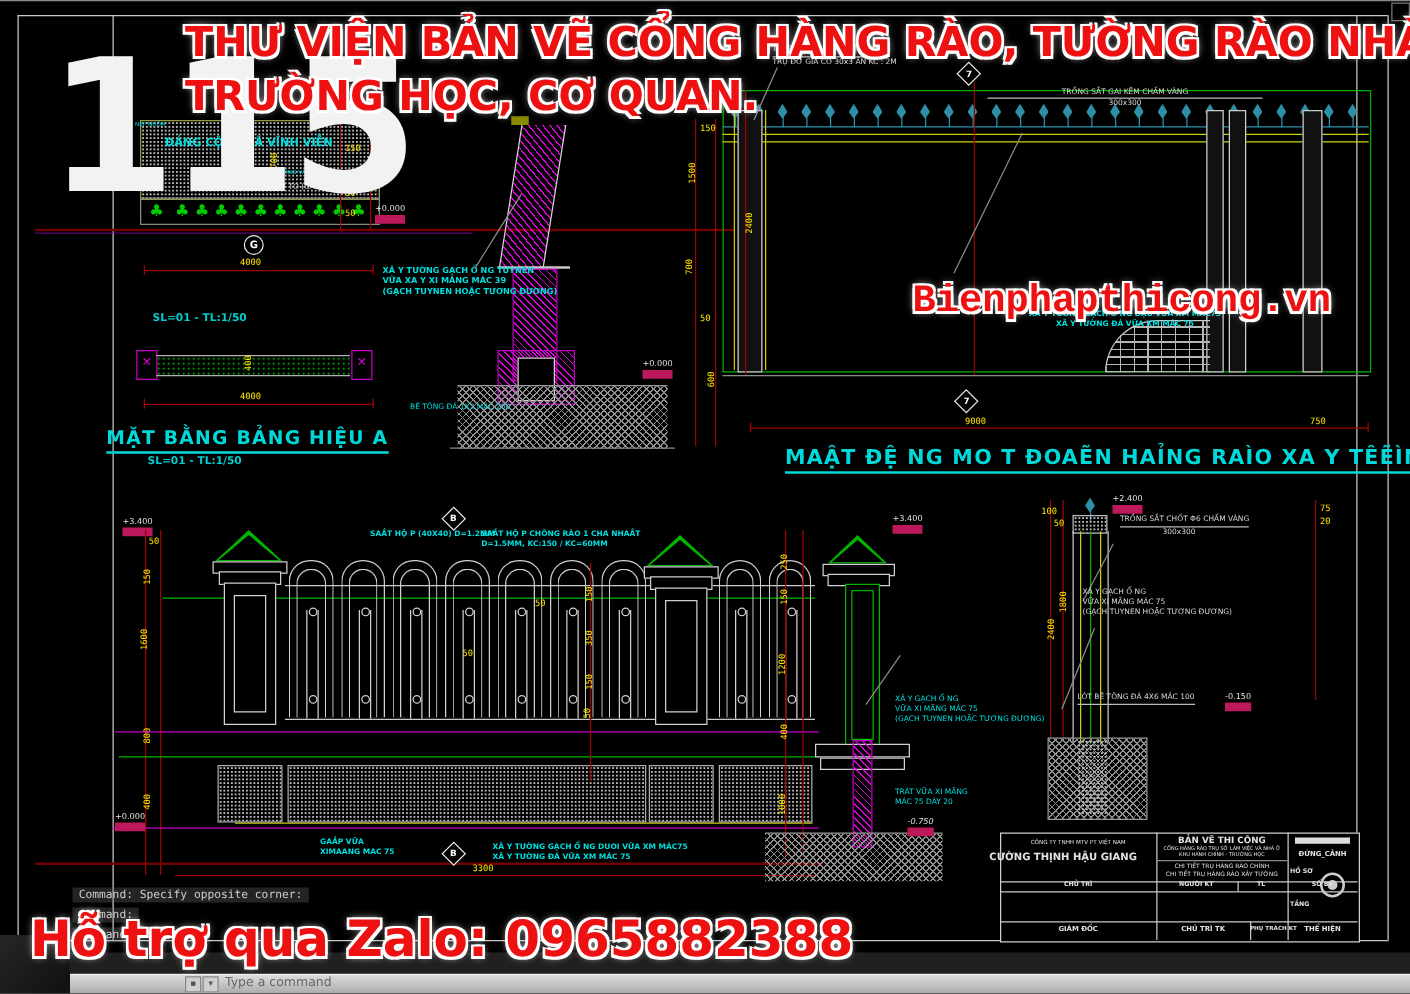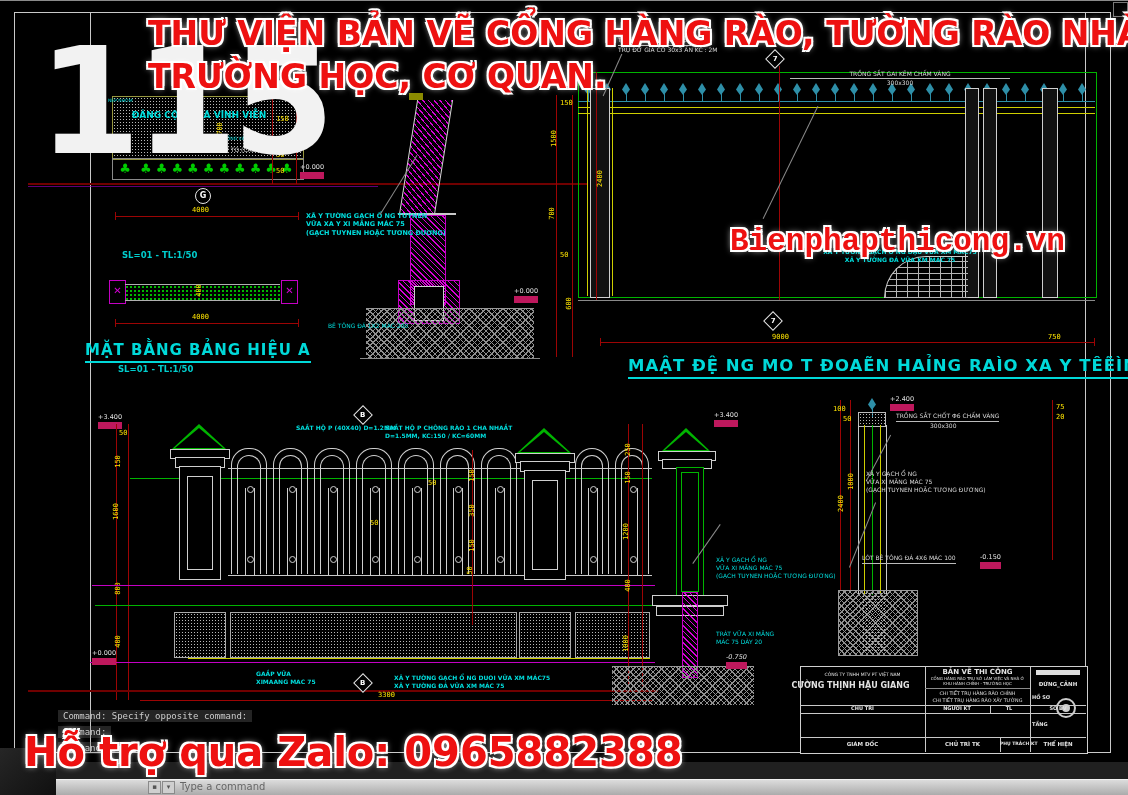--- a/index.html
+++ b/index.html
@@ -125,21 +125,21 @@
   <div class="hline wh2" style="left:360px;top:358px;width:180px;"></div>
   <div class="vline rd" style="left:556px;top:95px;height:262px;"></div>
   <div class="vline rd" style="left:572px;top:95px;height:262px;"></div>
   <div class="dim" style="left:560px;top:100px;">150</div>
   <div class="dim rot" style="left:546px;top:135px;">1500</div>
   <div class="dim rot" style="left:546px;top:210px;">700</div>
   <div class="dim" style="left:560px;top:252px;">50</div>
   <div class="dim rot" style="left:563px;top:300px;">600</div>
   <div class="cy" style="left:306px;top:212px;font-size:6.5px;font-weight:bold;">
     <span style="display:block;">XÂ Y TƯỜNG GẠCH Ổ NG TUYNEN</span>
-    <span style="display:block;">VỮA XA Y XI MĂNG MÁC 75</span>
+    <span style="display:block;">VỮA XA Y XI MĂNG MÁC 39</span>
     <span style="display:block;">(GẠCH TUYNEN HOẶC TƯƠNG ĐƯƠNG)</span>
   </div>
   <div class="cy" style="left:328px;top:322px;">BÊ TÔNG ĐÁ 1X2 MÁC 200</div>
   <div class="lvl" style="left:514px;top:288px;">+0.000</div>
   <div class="vline wh2" style="left:398px;top:150px;height:70px;transform:rotate(32deg);"></div>
 
   <div class="abs" style="left:578px;top:72px;width:517px;height:224px;border:1px solid #00b400;"></div>
   <div class="abs" style="left:580px;top:83px;width:513px;height:19px;display:flex;gap:3px;overflow:hidden;">
     <span class="spike"></span>
   <span class="spike"></span>
@@ -398,21 +398,21 @@
   <div class="tb-cell" style="left:1032px;top:722px;width:24px;font-size:5px;font-weight:bold;z-index:5;text-align:left;">TẦNG</div>
   <div class="tb-cell" style="left:802px;top:706px;width:121px;font-size:5px;font-weight:bold;z-index:5;">CHỦ TRÌ</div>
   <div class="tb-cell" style="left:927px;top:706px;width:60px;font-size:5px;font-weight:bold;z-index:5;">NGƯỜI KT</div>
   <div class="tb-cell" style="left:990px;top:706px;width:38px;font-size:5px;font-weight:bold;z-index:5;">TL</div>
   <div class="tb-cell" style="left:1032px;top:706px;width:52px;font-size:5px;font-weight:bold;z-index:5;">SỐ BV</div>
   <div class="tb-cell" style="left:802px;top:741px;width:121px;font-size:5.5px;font-weight:bold;z-index:5;">GIÁM ĐỐC</div>
   <div class="tb-cell" style="left:927px;top:741px;width:71px;font-size:5.5px;font-weight:bold;z-index:5;">CHỦ TRÌ TK</div>
   <div class="tb-cell" style="left:1000px;top:741px;width:28px;font-size:4.5px;font-weight:bold;z-index:5;">PHỤ TRÁCH KT</div>
   <div class="tb-cell" style="left:1032px;top:741px;width:52px;font-size:5.5px;font-weight:bold;z-index:5;">THỂ HIỆN</div>
 
-  <div class="cmdrow" style="left:58px;top:710px;">Command: Specify opposite command:</div>
+  <div class="cmdrow" style="left:58px;top:710px;">Command: Specify opposite corner:</div>
   <div class="cmdrow" style="left:58px;top:726px;">Command:</div>
   <div class="cmdrow" style="left:58px;top:742px;">Command:</div>
 
   <div class="abs" style="left:56px;top:762px;width:1072px;height:17px;background:#3a3a3a;opacity:.55;z-index:2;"></div>
   <div class="abs" style="left:0;top:779px;width:1128px;height:16px;background:linear-gradient(#dcdcdc,#a8a8a8);border-top:1px solid #f0f0f0;z-index:2;"></div>
   <div class="abs" style="left:0;top:748px;width:56px;height:47px;background:linear-gradient(135deg,#262626,#101010);z-index:3;"></div>
   <div class="abs" style="left:148px;top:781px;width:11px;height:11px;border:1px solid #8a8a8a;background:#cfcfcf;color:#555;font-size:7px;text-align:center;line-height:10px;z-index:3;">▪</div>
   <div class="abs" style="left:162px;top:781px;width:11px;height:11px;border:1px solid #8a8a8a;background:#cfcfcf;color:#555;font-size:7px;text-align:center;line-height:10px;z-index:3;">▾</div>
   <div class="abs" style="left:180px;top:781px;color:#666;font-size:10px;z-index:3;">Type a command</div>
 

